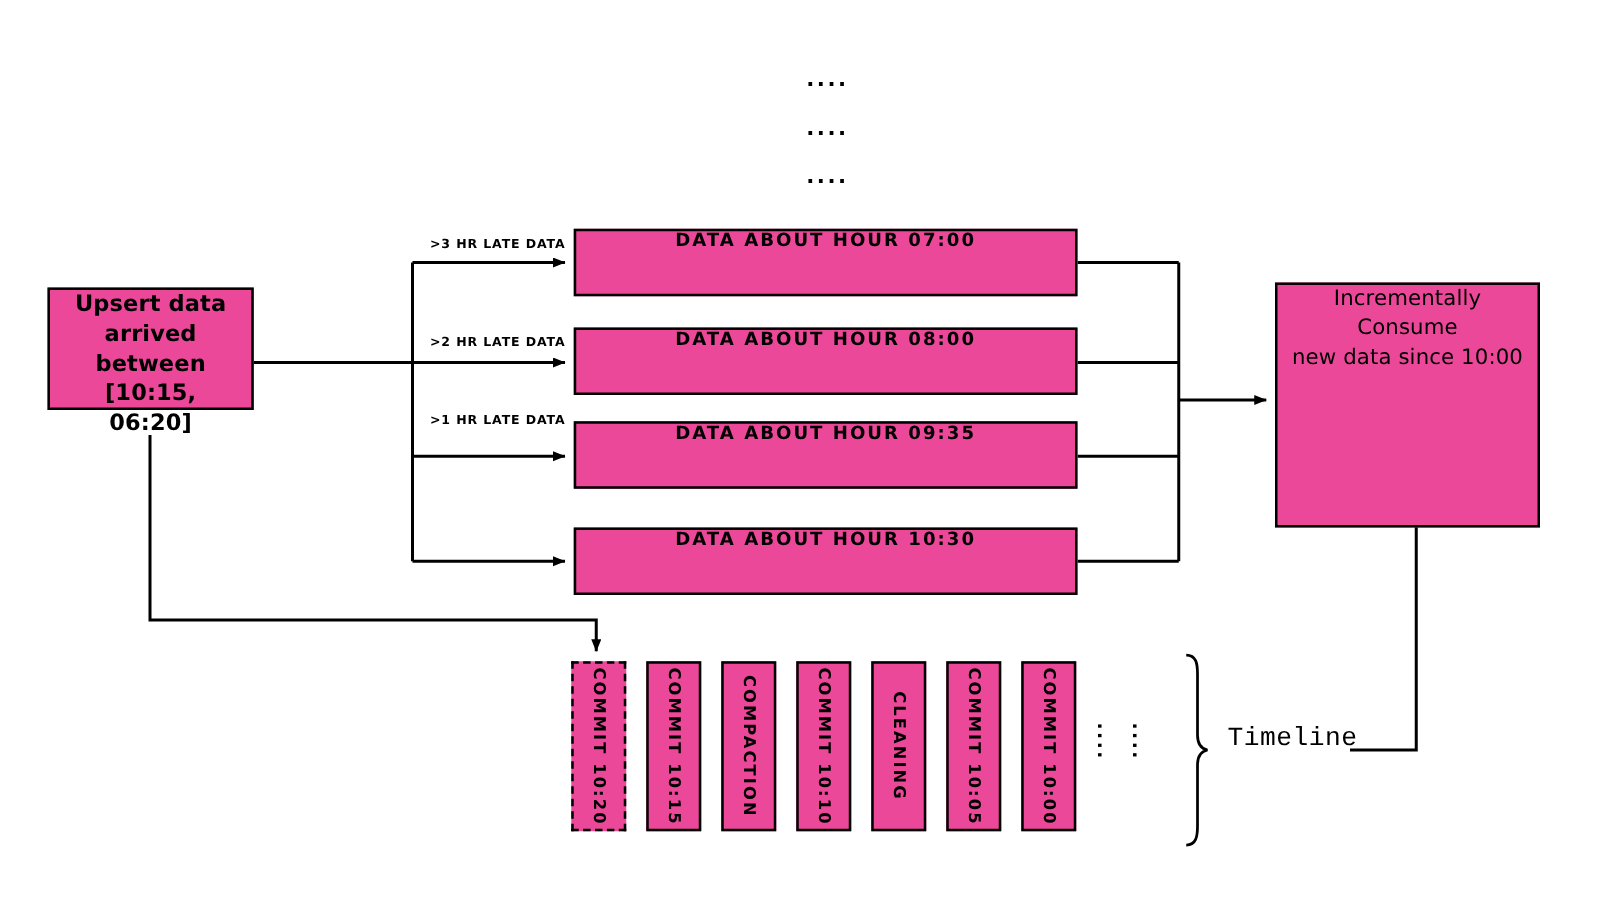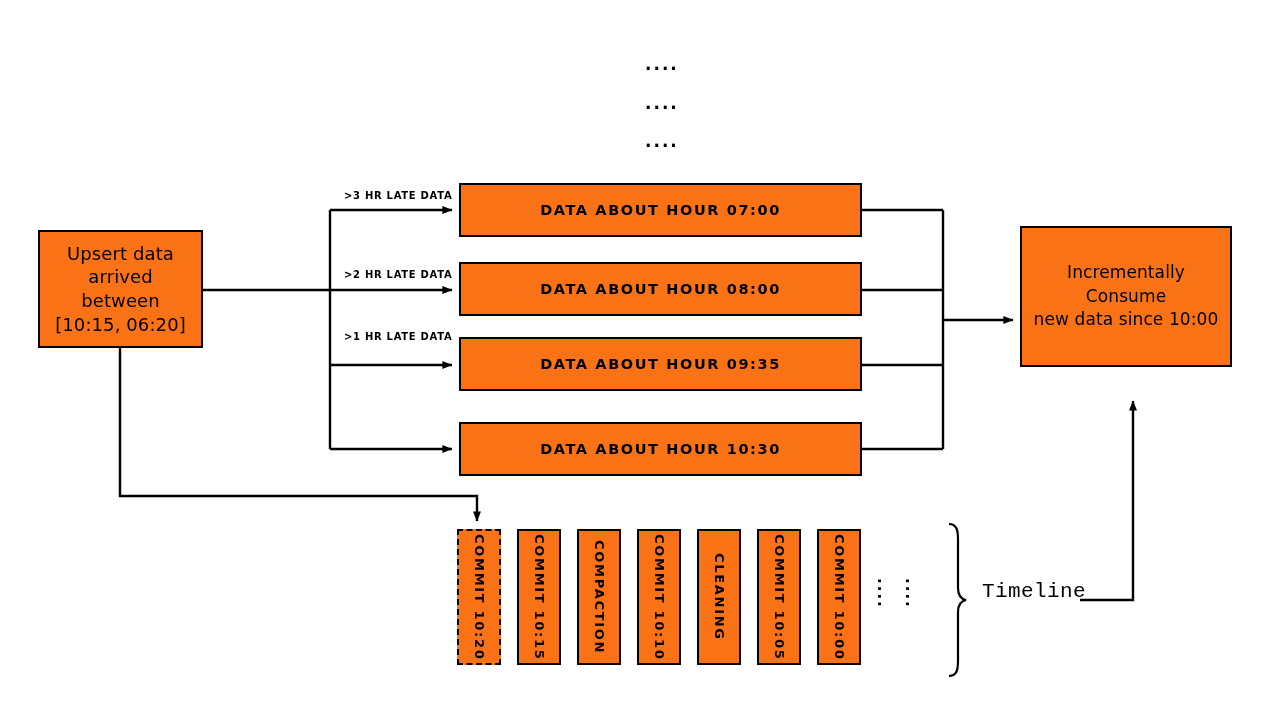--- a/index.html
+++ b/index.html
@@ -21,40 +21,40 @@
     position: absolute;
     left: 0;
     top: 0;
     width: 1280px;
     height: 720px;
   }
   .box {
     position: absolute;
     box-sizing: border-box;
     border: 2px solid #000000;
-    background: #f97316;
+    background: #ec4899;
     display: flex;
-    align-items: center;
     justify-content: center;
     text-align: center;
   }
   .box-dashed {
     border: 2px dashed #000000;
   }
   .hand-label {
     font-family: "DejaVu Sans", sans-serif;
     color: #000000;
   }
   
   #upsert-box {
     left: 38px;
     top: 230px;
     width: 165px;
-    height: 118px;
+    height: 98px;
     padding: 0 8px;
+    font-weight: bold;
   }
   #upsert-box .txt {
     font-size: 18px;
     line-height: 1.32;
     letter-spacing: 0.1px;
   }
   
   .hour-box {
     left: 459px;
     width: 403px;
@@ -67,21 +67,21 @@
   }
   #hour-box-0 { top: 183px; }
   #hour-box-1 { top: 262px; }
   #hour-box-2 { top: 337px; }
   #hour-box-3 { top: 422px; }
   
   #consume-box {
     left: 1020px;
     top: 226px;
     width: 212px;
-    height: 141px;
+    height: 196px;
     padding: 0 6px;
   }
   #consume-box .txt {
     font-size: 17px;
     line-height: 1.38;
     letter-spacing: 0.1px;
   }
   
   .edge-label {
     position: absolute;

